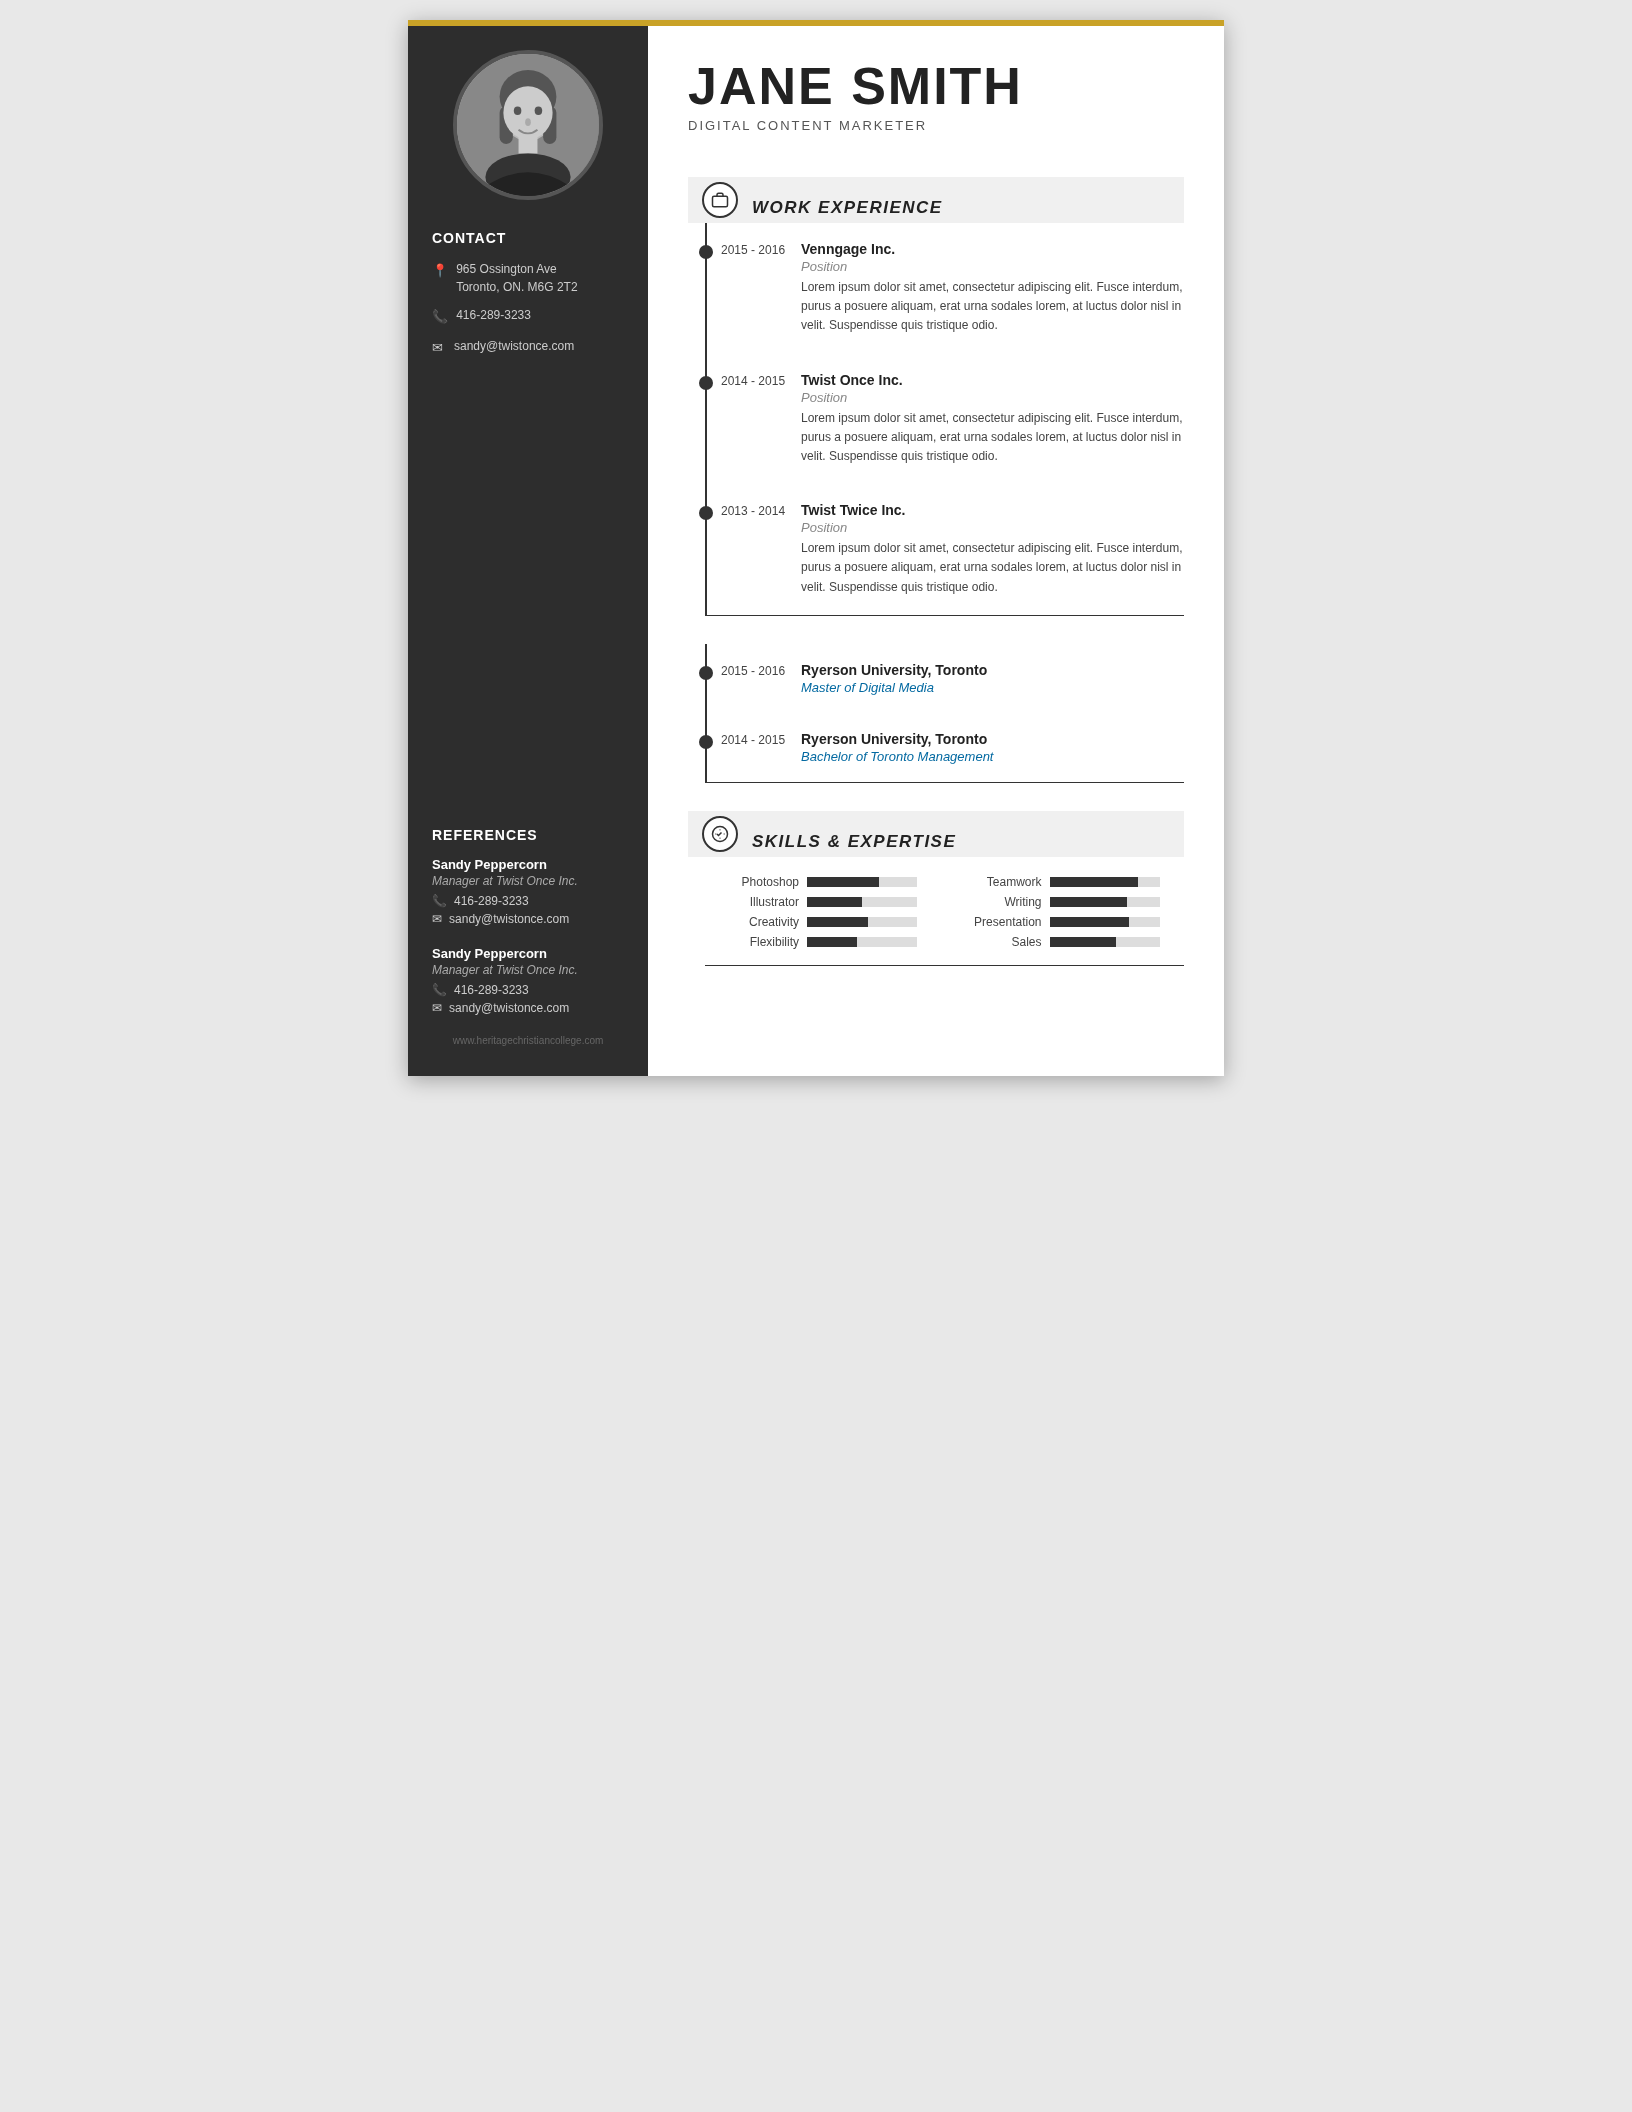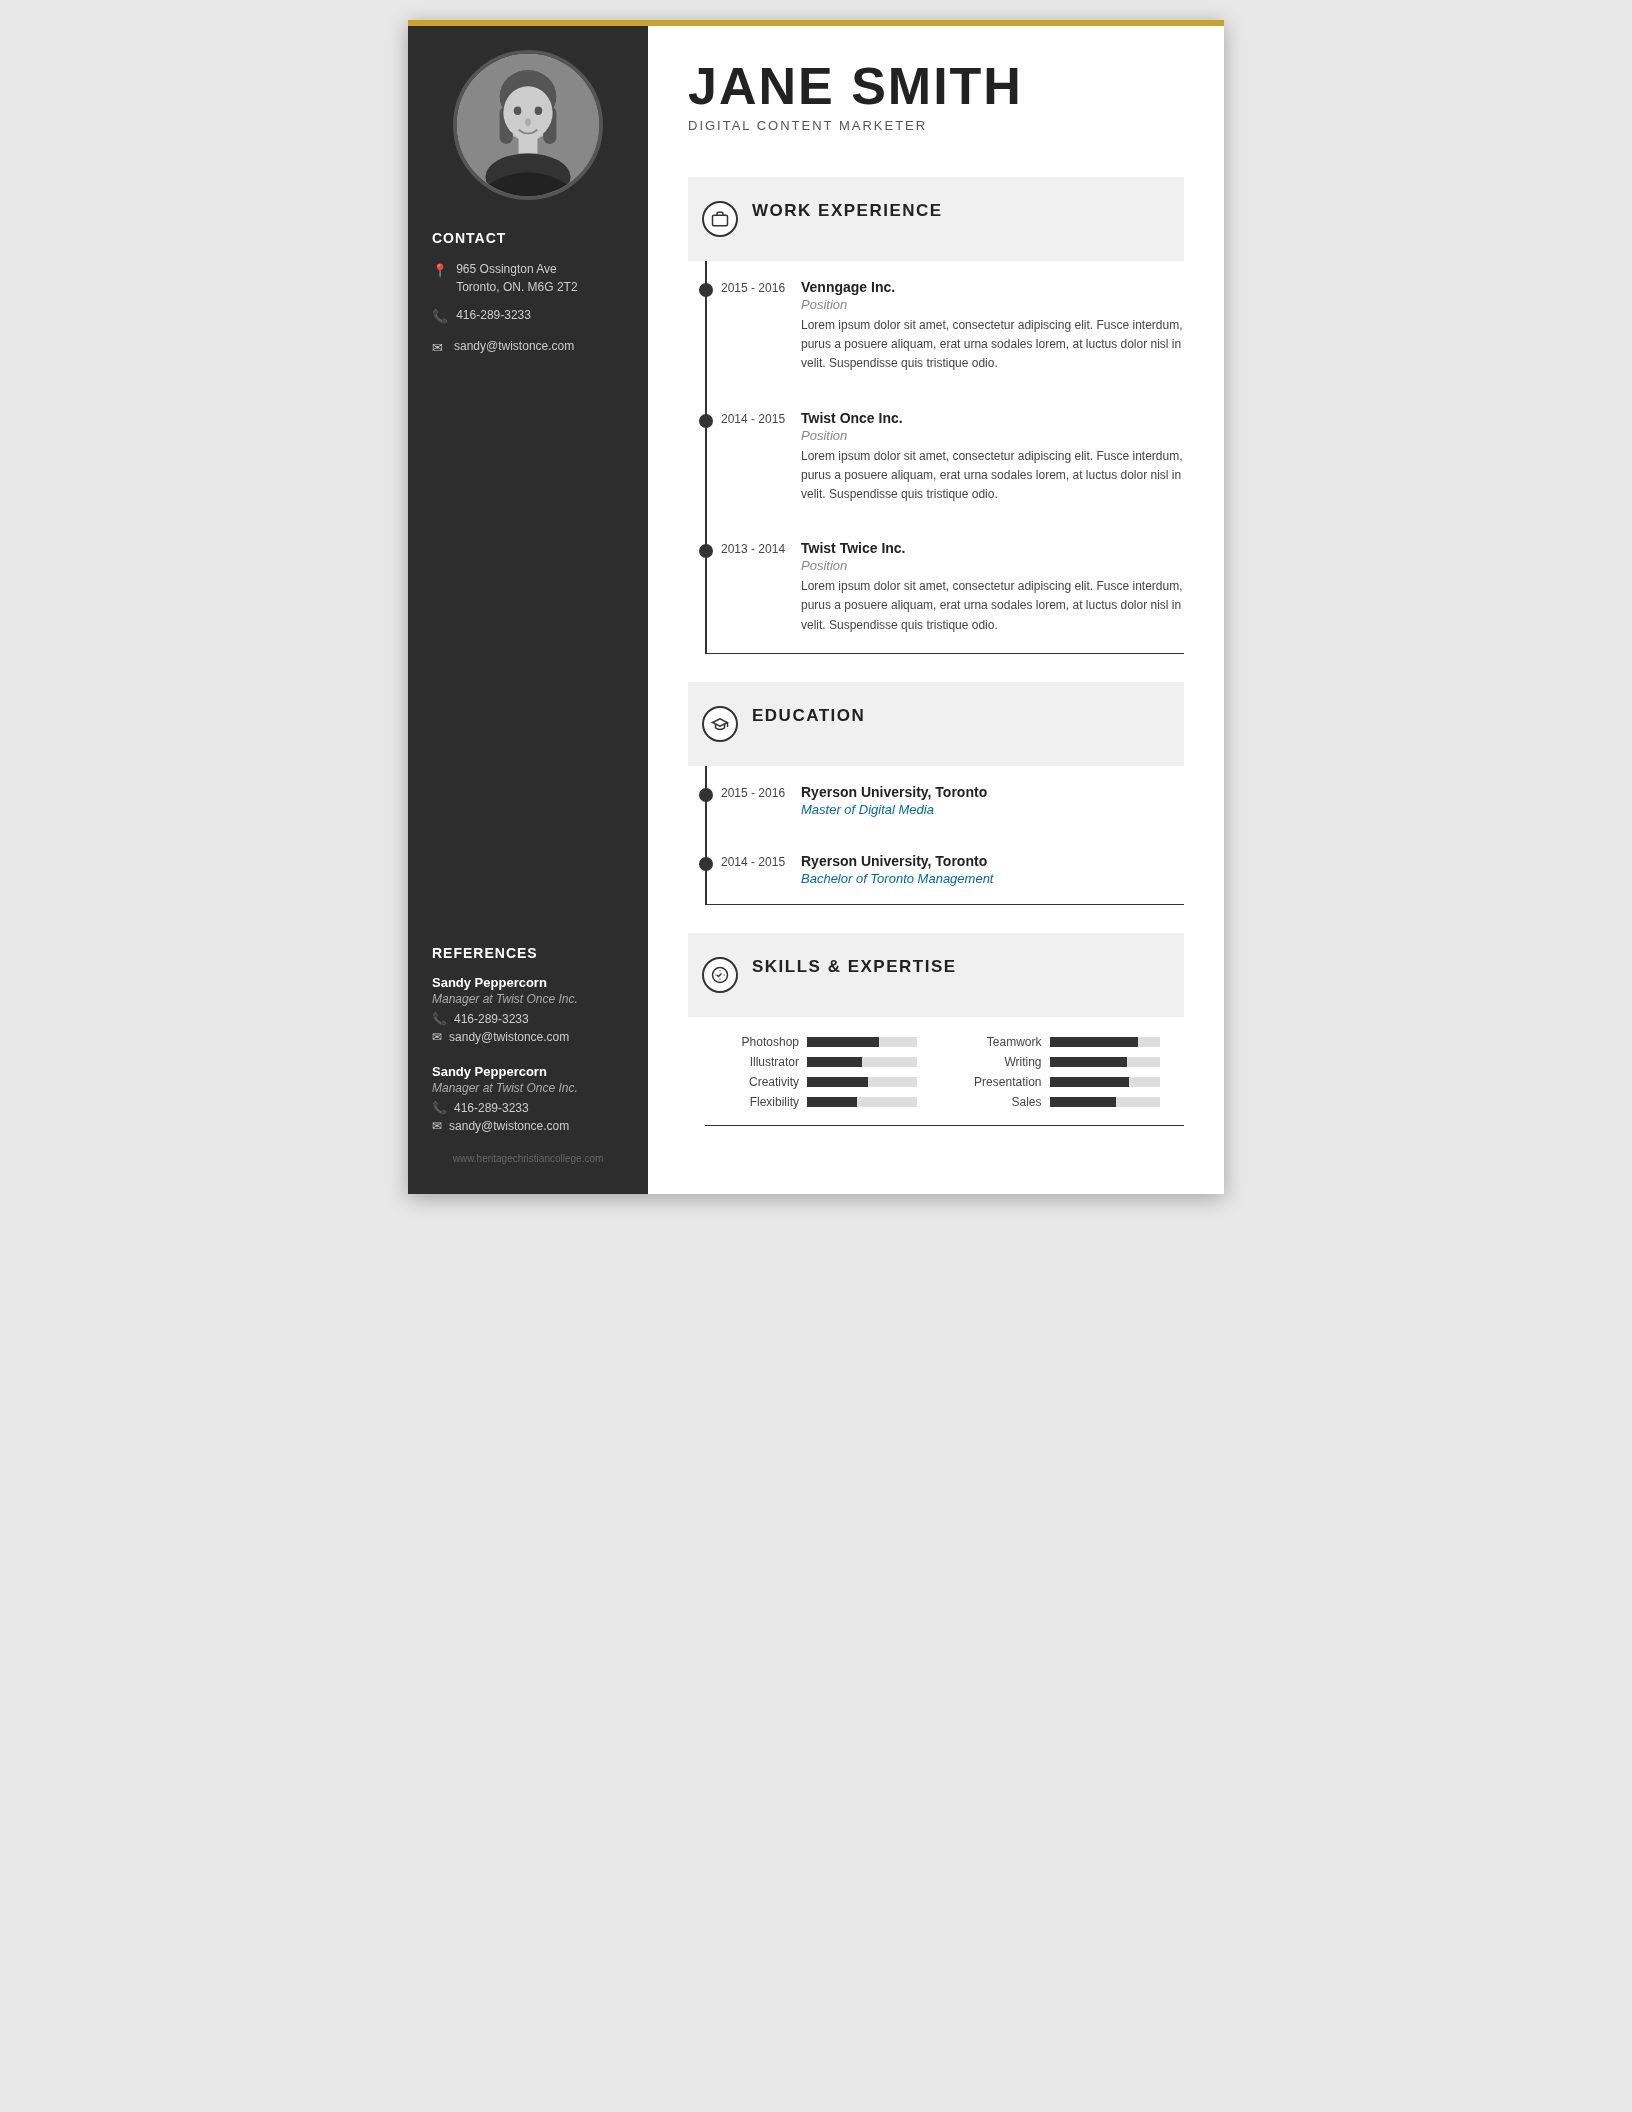--- a/index.html
+++ b/index.html
@@ -155,24 +155,25 @@
       margin-top: 6px;
       margin-bottom: 44px;
     }
 
     
     .section {
       margin-bottom: 28px;
     }
     .section-header {
       display: flex;
-      align-items: flex-start;
+      align-items: flex-end;
       background: #f0f0f0;
-      padding: 24px 14px;
+      padding: 5px 14px;
       margin-bottom: 0;
+      font-style: italic;
     }
     .section-icon {
       width: 36px;
       height: 36px;
       border-radius: 50%;
       border: 2px solid #333;
       display: flex;
       align-items: center;
       justify-content: center;
       margin-right: 14px;
@@ -420,29 +421,20 @@
             <div class="timeline-position">Position</div>
             <div class="timeline-desc">Lorem ipsum dolor sit amet, consectetur adipiscing elit. Fusce interdum, purus a posuere aliquam, erat urna sodales lorem, at luctus dolor nisl in velit. Suspendisse quis tristique odio.</div>
           </div>
         </div>
 
       </div>
       <div class="bottom-line"></div>
     </div>
 
     <div class="section">
-      <div class="section-header">
-        <div class="section-icon">
-          <svg width="18" height="18" viewBox="0 0 24 24" fill="none" stroke="#333" stroke-width="2">
-            <path d="M22 10v6M2 10l10-5 10 5-10 5z"></path>
-            <path d="M6 12v5c3 3 9 3 12 0v-5"></path>
-          </svg>
-        </div>
-        <span class="section-title">EDUCATION</span>
-      </div>
 
       <div class="timeline">
 
         <div class="timeline-item">
           <div class="timeline-dot"></div>
           <div class="timeline-date">2015 - 2016</div>
           <div class="timeline-content">
             <div class="timeline-company">Ryerson University, Toronto</div>
             <div class="timeline-degree">Master of Digital Media</div>
           </div>

